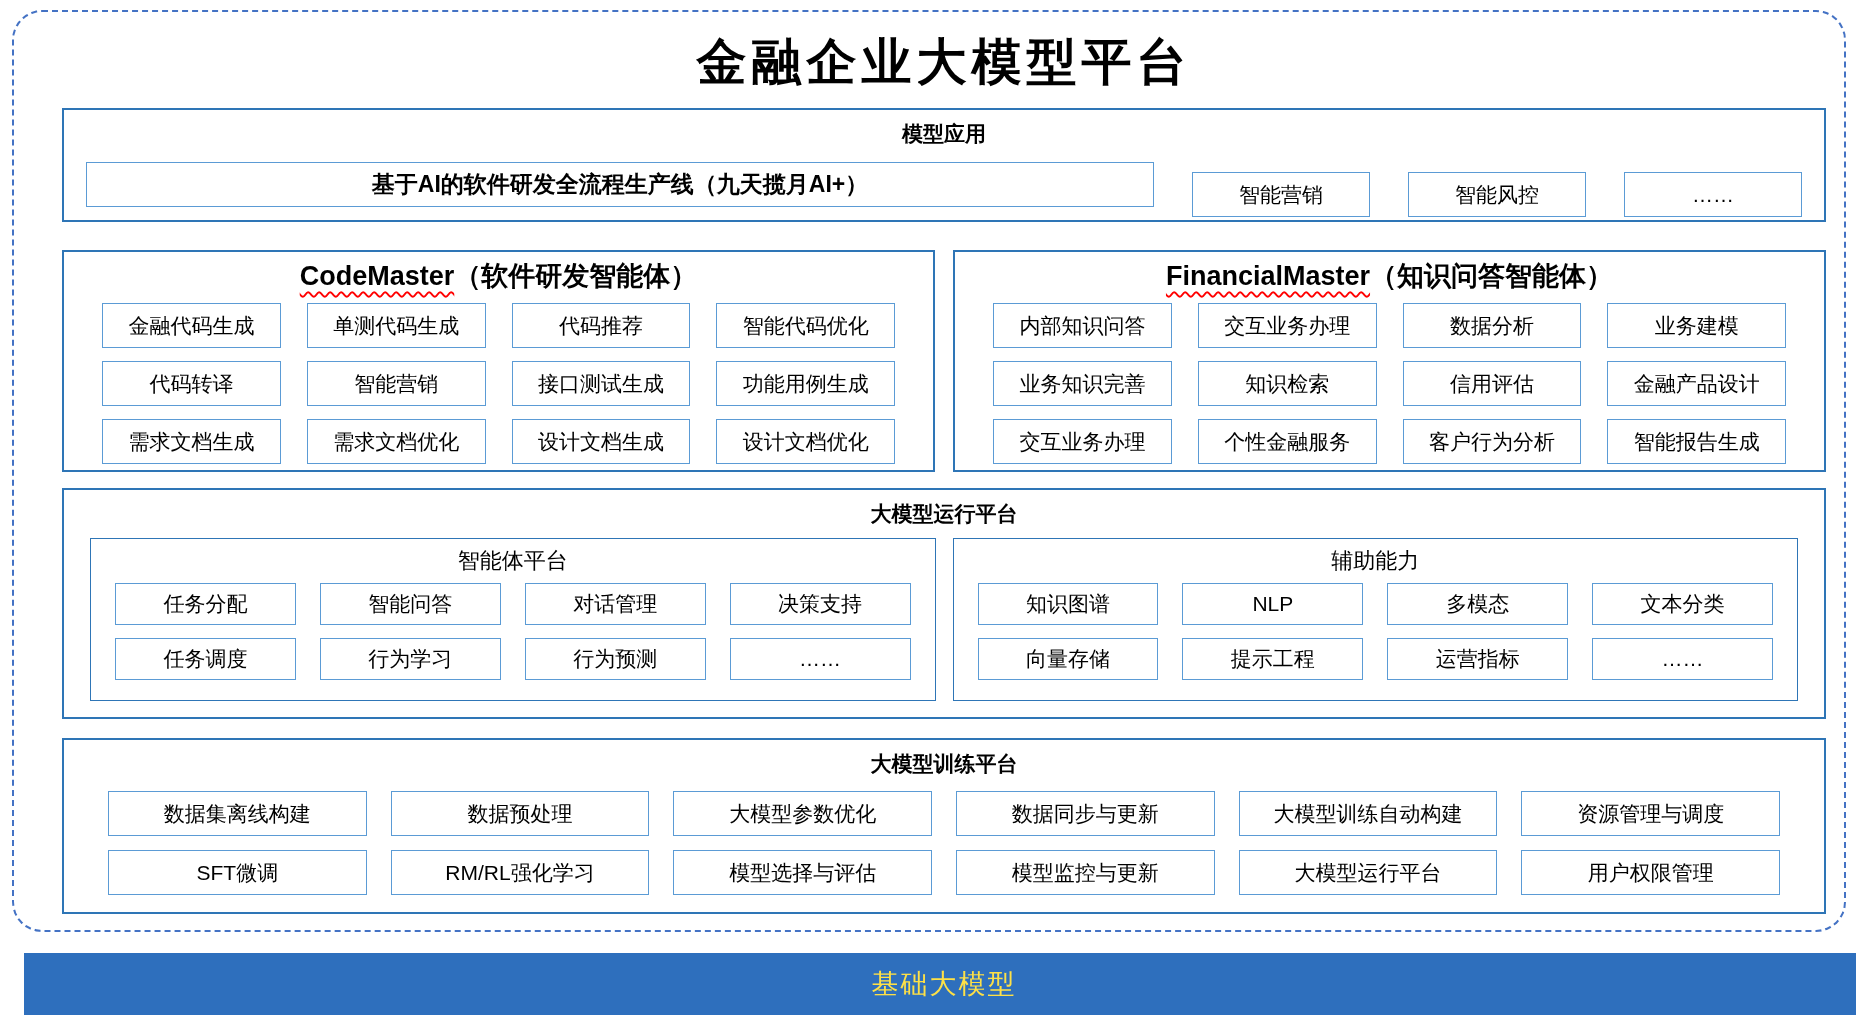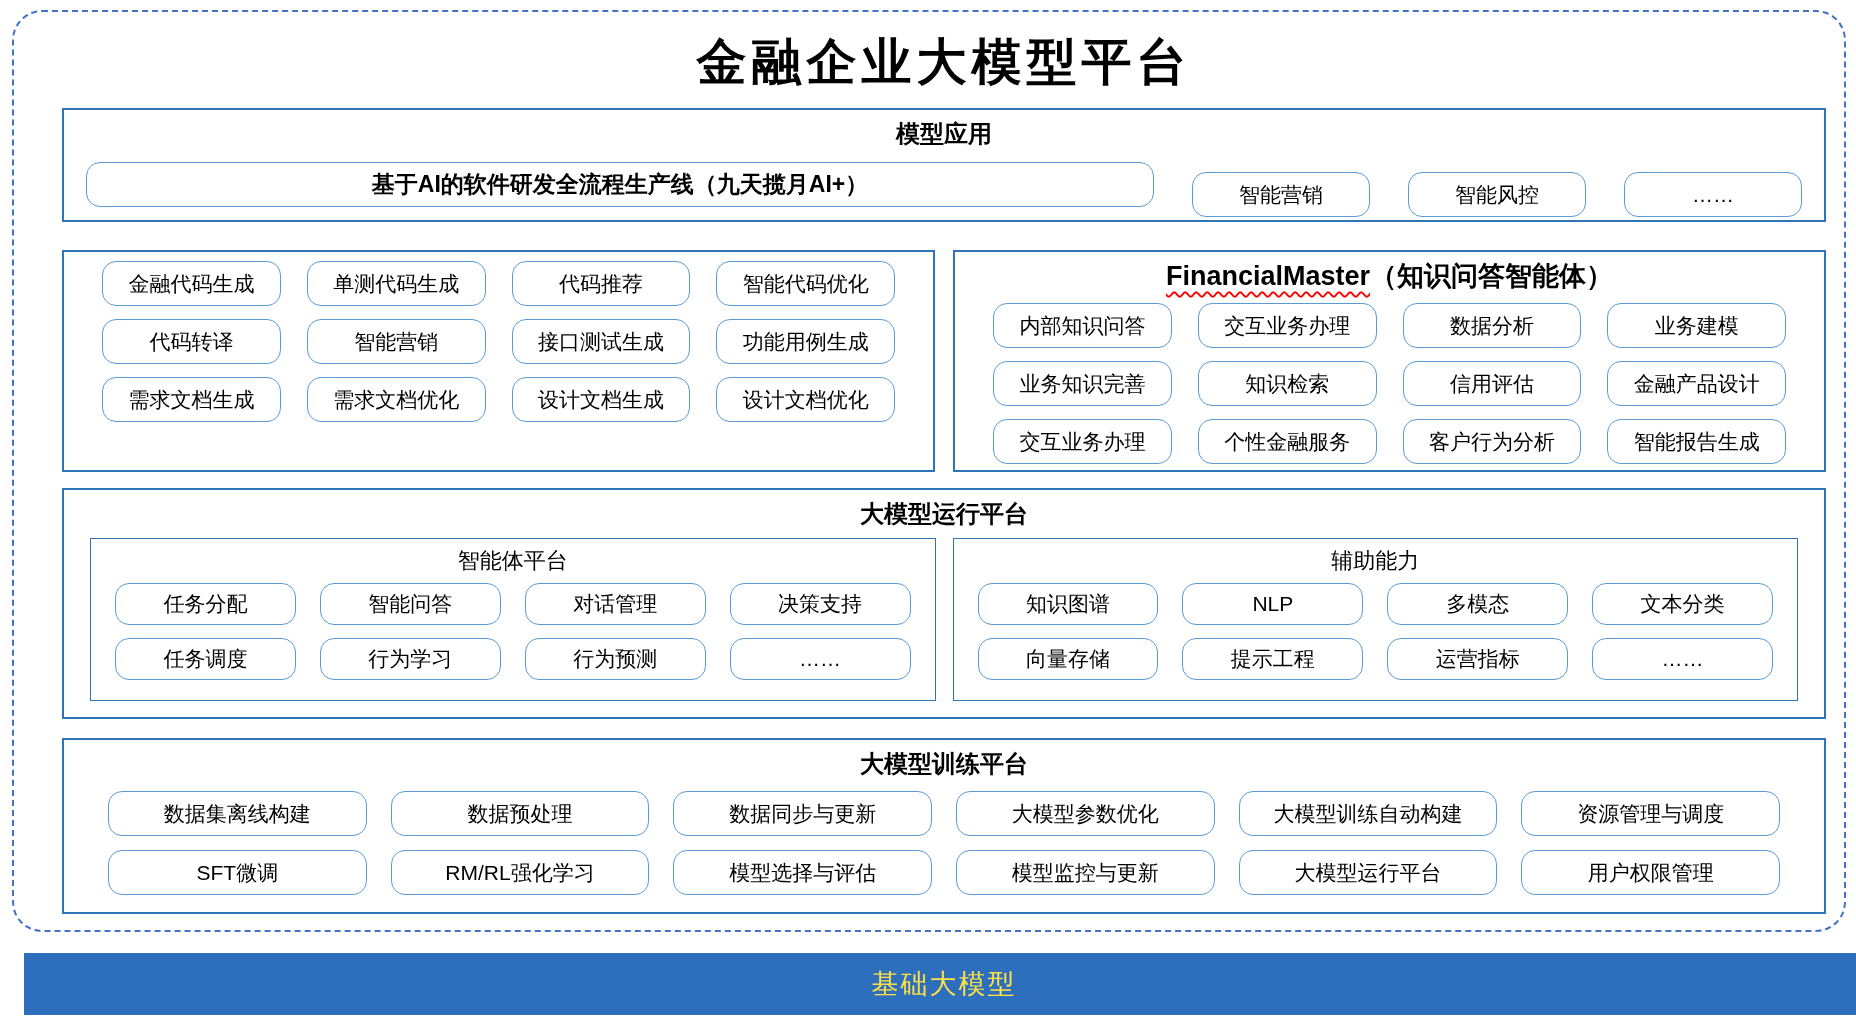--- a/index.html
+++ b/index.html
@@ -37,29 +37,29 @@
 
   
   .sec {
     border: 2px solid #2E75B6;
     background: #fff;
     width: 100%;
   }
   .sec-header {
     text-align: center;
     font-weight: 700;
-    font-size: 24px;
+    font-size: 21px;
     padding-top: 9px;
     line-height: 30px;
   }
 
   
   .btn {
     border: 1.5px solid #5B9BD5;
-    border-radius: 14px;
+    border-radius: 0;
     background: #fff;
     height: 45px;
     display: flex;
     align-items: center;
     justify-content: center;
     font-size: 21px;
     white-space: nowrap;
     overflow: hidden;
   }
 
@@ -141,20 +141,23 @@
     <div class="app-row">
       <div class="btn btn-big">基于AI的软件研发全流程生产线（九天揽月AI+）</div>
       <div class="btn btn-sm">智能营销</div>
       <div class="btn btn-sm">智能风控</div>
       <div class="btn btn-sm">……</div>
     </div>
   </section>
 
   <div class="duo">
     <section class="sec">
+      <div class="sec-header master-header">
+        <span class="squiggle">CodeMaster</span><span>（软件研发智能体）</span>
+      </div>
       <div class="grid4">
         <div class="btn">金融代码生成</div>
         <div class="btn">单测代码生成</div>
         <div class="btn">代码推荐</div>
         <div class="btn">智能代码优化</div>
         <div class="btn">代码转译</div>
         <div class="btn">智能营销</div>
         <div class="btn">接口测试生成</div>
         <div class="btn">功能用例生成</div>
         <div class="btn">需求文档生成</div>
@@ -215,22 +218,22 @@
         </div>
       </div>
     </div>
   </section>
 
   <section class="sec training">
     <div class="sec-header">大模型训练平台</div>
     <div class="grid6">
       <div class="btn">数据集离线构建</div>
       <div class="btn">数据预处理</div>
+      <div class="btn">大模型参数优化</div>
       <div class="btn">数据同步与更新</div>
-      <div class="btn">大模型参数优化</div>
       <div class="btn">大模型训练自动构建</div>
       <div class="btn">资源管理与调度</div>
       <div class="btn">SFT微调</div>
       <div class="btn">RM/RL强化学习</div>
       <div class="btn">模型选择与评估</div>
       <div class="btn">模型监控与更新</div>
       <div class="btn">大模型运行平台</div>
       <div class="btn">用户权限管理</div>
     </div>
   </section>

